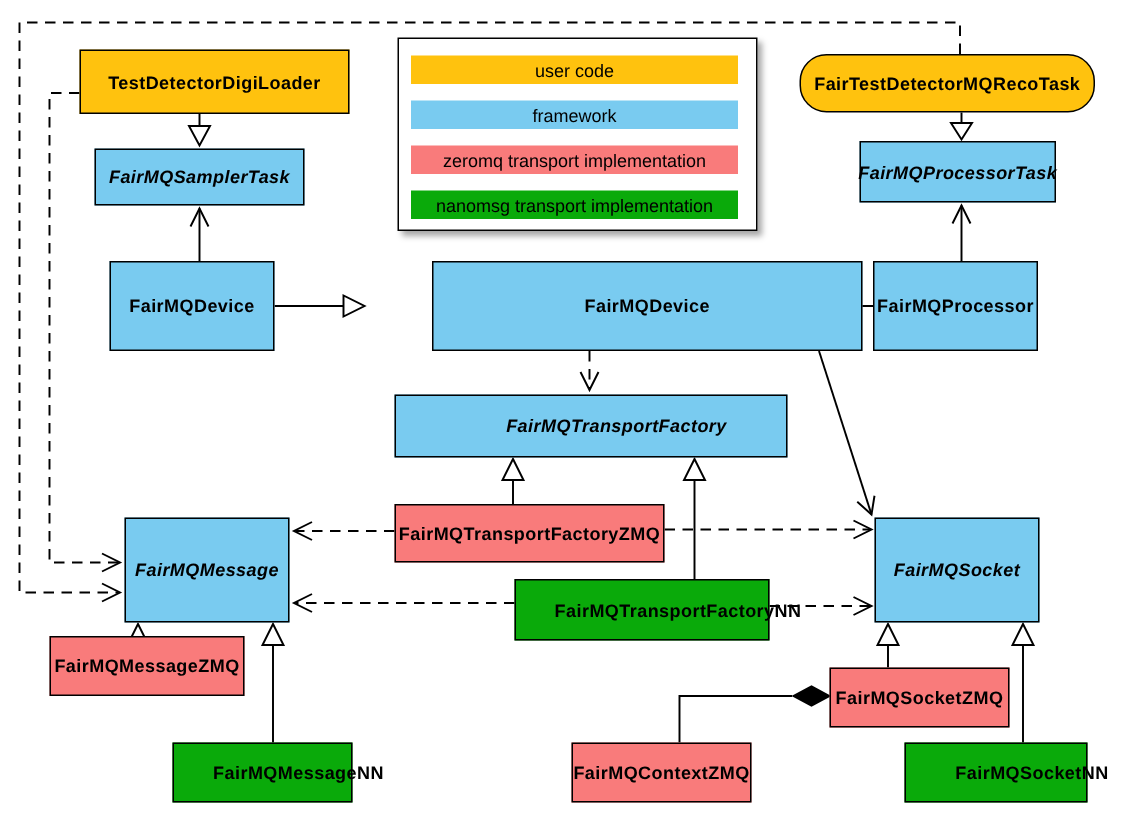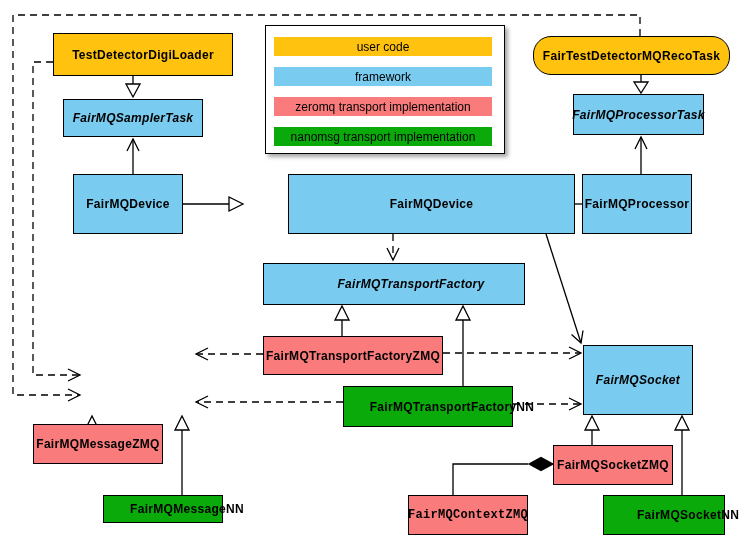--- a/index.html
+++ b/index.html
@@ -170,26 +170,27 @@
   <div class="class-box blue" style="left:252px;top:174px;width:287px;height:60px;margin-left:36px;">FairMQDevice</div>
 
   <div class="class-box blue" style="left:582px;top:174px;width:110px;height:60px;">FairMQProcessor</div>
 
   <div class="class-box blue abstract" style="left:263px;top:263px;width:262px;height:42px;padding-left:34px;">FairMQTransportFactory</div>
 
   <div class="class-box red" style="left:263px;top:336px;width:180px;height:39px;">FairMQTransportFactoryZMQ</div>
 
   <div class="class-box green" style="left:343px;top:386px;width:170px;height:41px;">FairMQTransportFactoryNN</div>
 
+  <div class="class-box blue abstract" style="left:83px;top:345px;width:110px;height:70px;">FairMQMessage</div>
 
   <div class="class-box blue abstract" style="left:583px;top:345px;width:110px;height:70px;">FairMQSocket</div>
 
   <div class="class-box red" style="left:33px;top:424px;width:130px;height:40px;">FairMQMessageZMQ</div>
 
-  <div class="class-box green" style="left:103px;top:495px;width:120px;height:28px;text-align:center;">FairMQMessageNN</div>
+  <div class="class-box green" style="left:115px;top:495px;width:120px;height:40px;text-align:center;">FairMQMessageNN</div>
 
-  <div class="class-box red" style="left:408px;top:495px;width:120px;height:40px;font-family:Liberation Mono, monospace;">FairMQContextZMQ</div>
+  <div class="class-box red" style="left:381px;top:495px;width:120px;height:40px;">FairMQContextZMQ</div>
 
   <div class="class-box red" style="left:553px;top:445px;width:120px;height:40px;">FairMQSocketZMQ</div>
 
   <div class="class-box green" style="left:603px;top:495px;width:122px;height:40px;">FairMQSocketNN</div>
 
 </div>
 
 </body></html>

